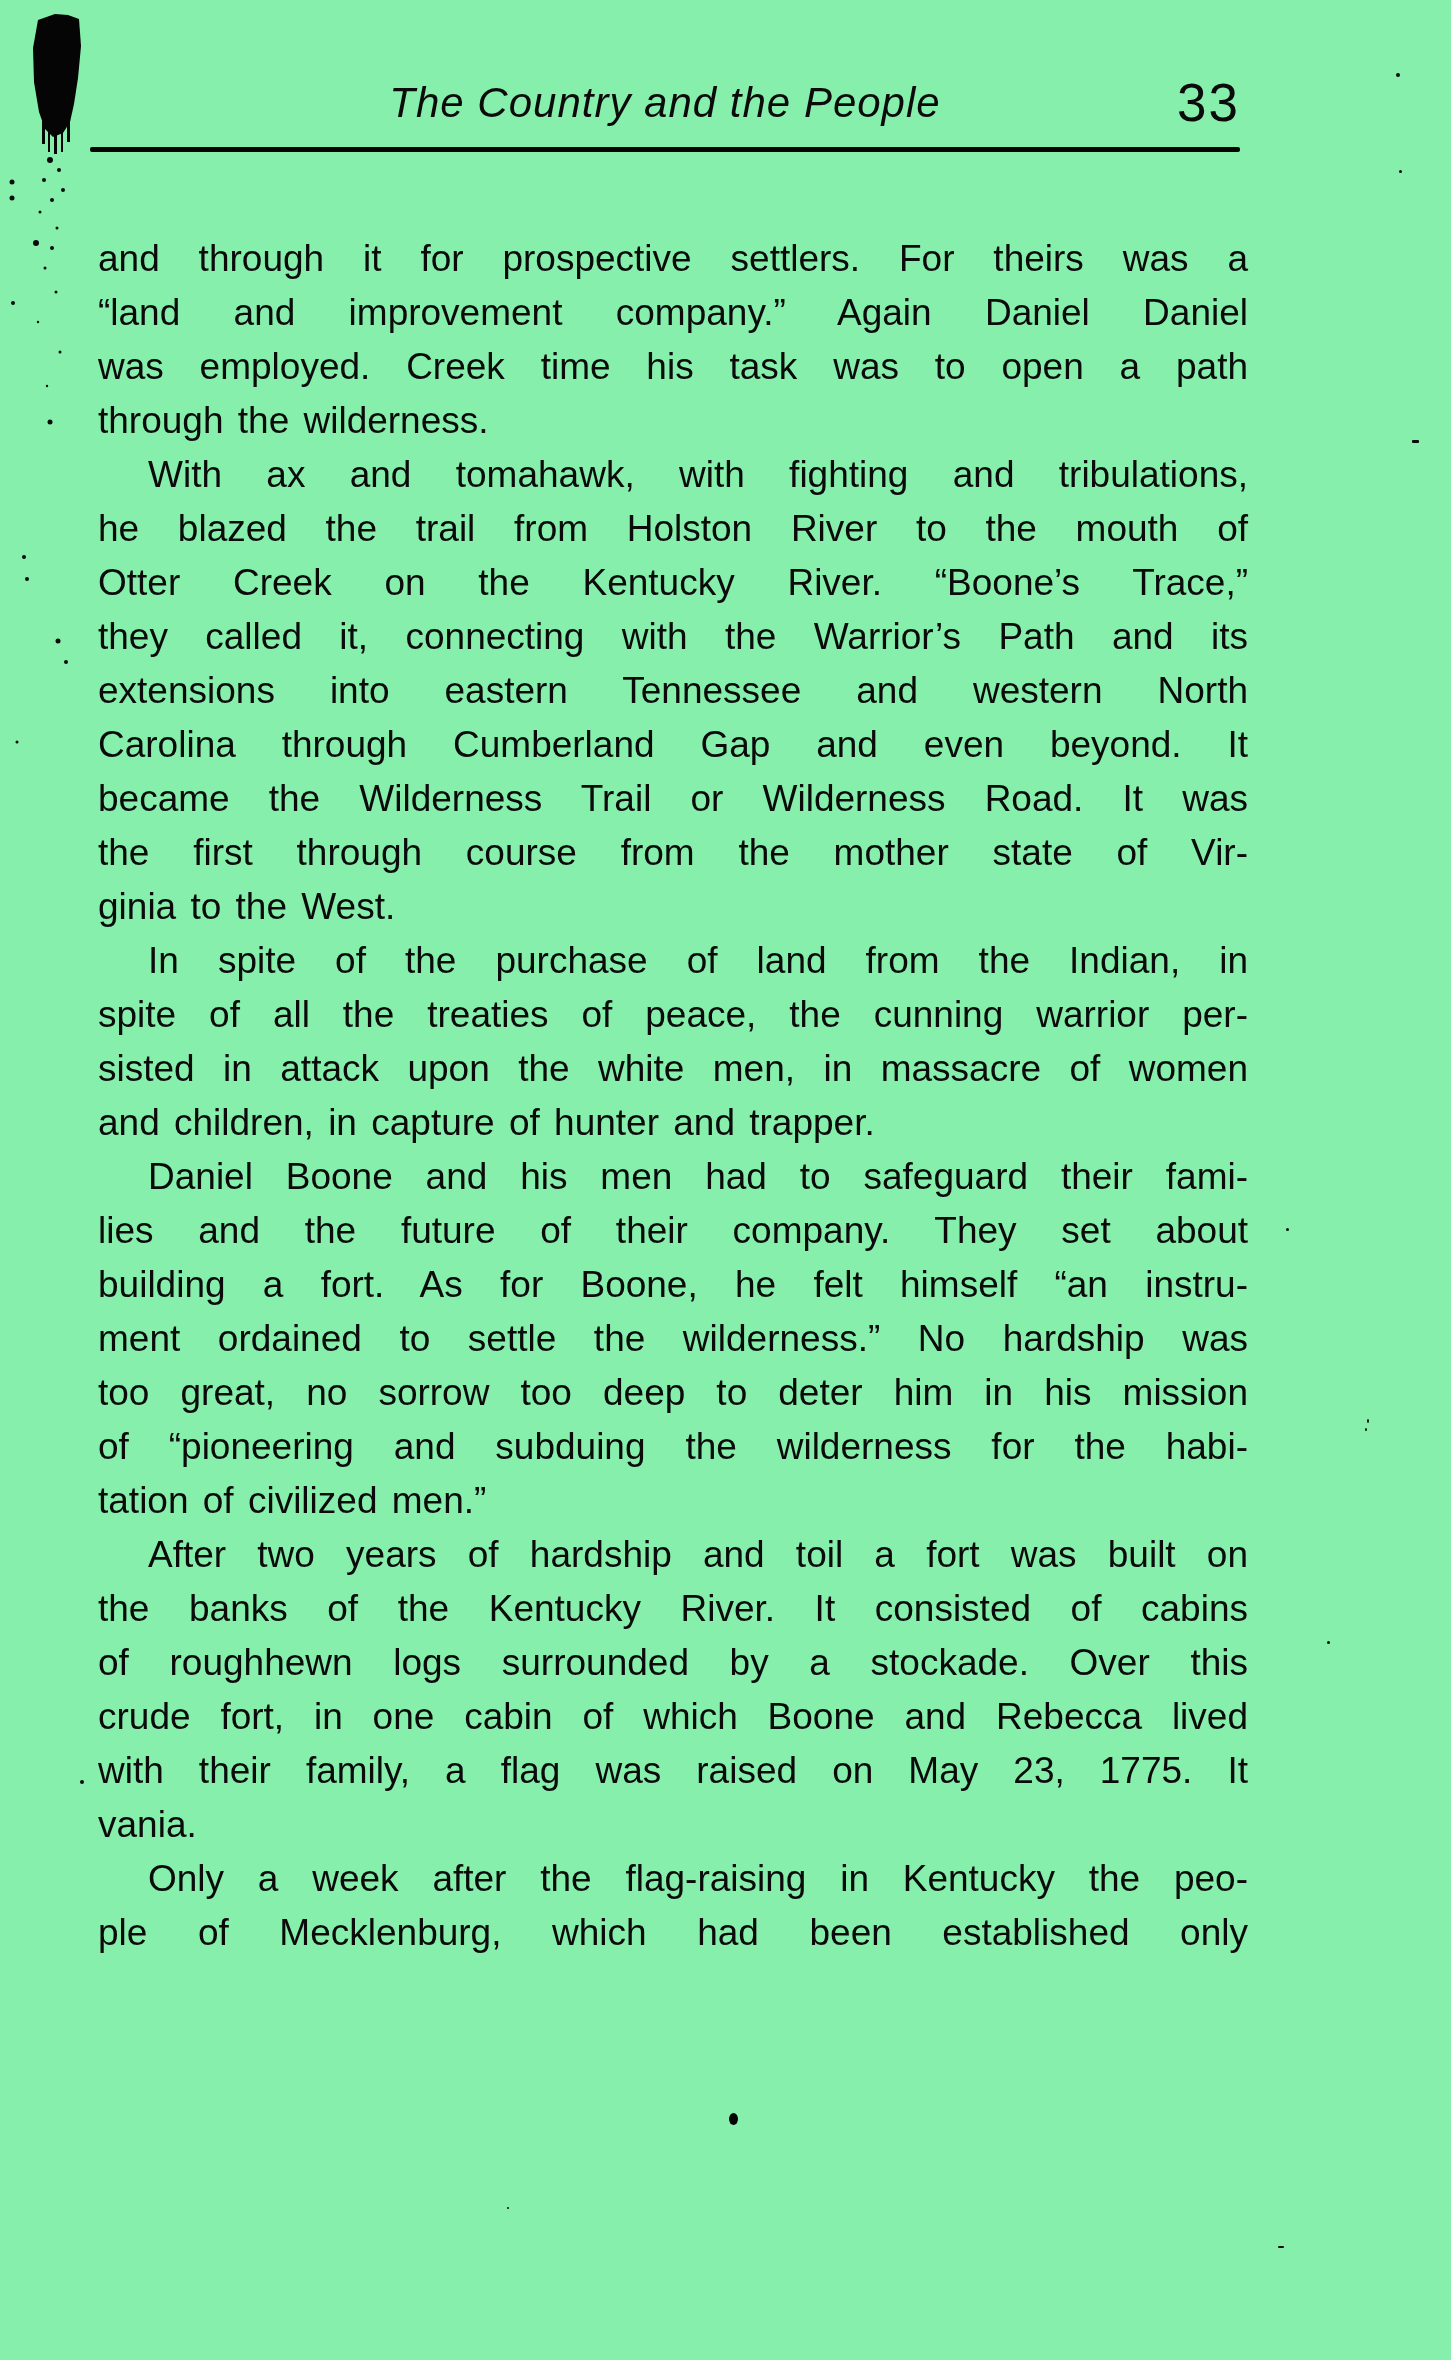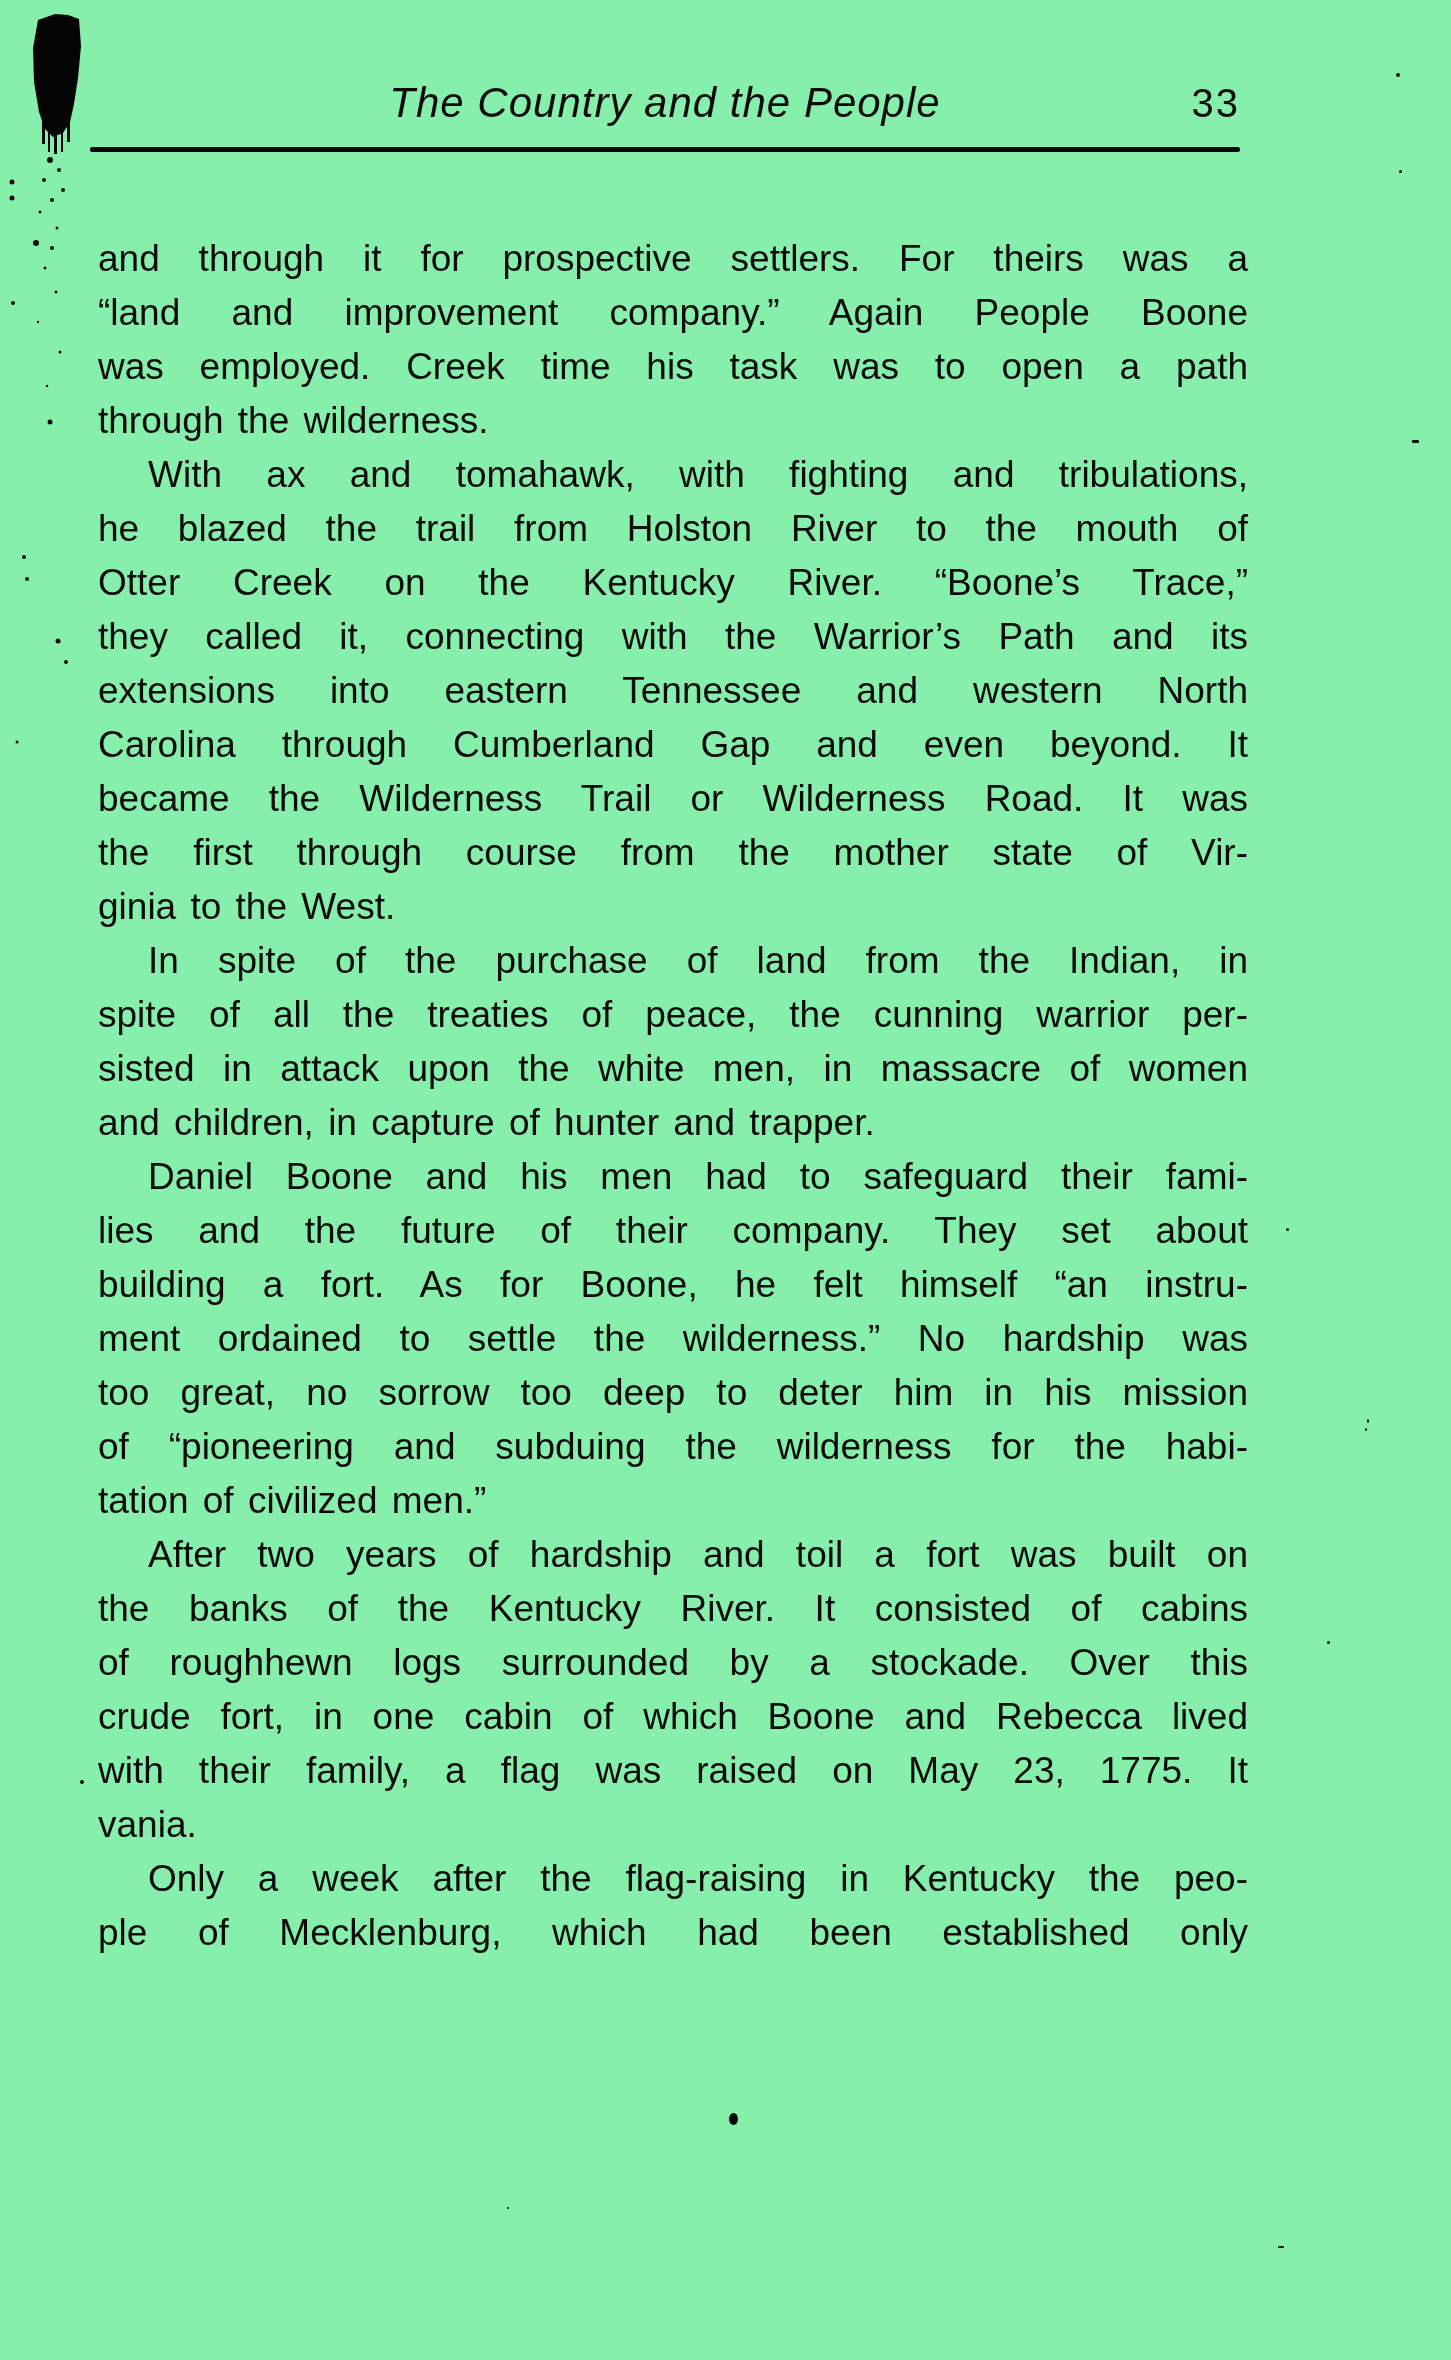--- a/index.html
+++ b/index.html
@@ -27,21 +27,21 @@
     font-style: italic;
     font-size: 42px;
     line-height: 54px;
     letter-spacing: 1px;
     white-space: nowrap;
   }
   .header-pagenum {
     position: absolute;
     right: 0;
     top: 0;
-    font-size: 40px;
+    font-size: 53px;
     line-height: 54px;
     letter-spacing: 2px;
   }
   .header-rule {
     position: absolute;
     left: 90px;
     top: 147px;
     width: 1150px;
     height: 5px;
     background: #050505;
@@ -135,21 +135,21 @@
   </svg>
 
   <div class="header-row">
     <span class="header-title">The Country and the People</span>
     <span class="header-pagenum">33</span>
   </div>
   <div class="header-rule"></div>
 
   <main class="text-column">
       <div class="line">and through it for prospective settlers. For theirs was a</div>
-      <div class="line">“land and improvement company.” Again People Boone</div>
+      <div class="line">“land and improvement company.” Again Daniel Daniel</div>
       <div class="line">was employed. Creek time his task was to open a path</div>
       <div class="line para-end">through the wilderness.</div>
       <div class="line indent">With ax and tomahawk, with fighting and tribulations,</div>
       <div class="line">he blazed the trail from Holston River to the mouth of</div>
       <div class="line">Otter Creek on the Kentucky River. “Boone’s Trace,”</div>
       <div class="line">they called it, connecting with the Warrior’s Path and its</div>
       <div class="line">extensions into eastern Tennessee and western North</div>
       <div class="line">Carolina through Cumberland Gap and even beyond. It</div>
       <div class="line">became the Wilderness Trail or Wilderness Road. It was</div>
       <div class="line">the first through course from the mother state of Vir-</div>

